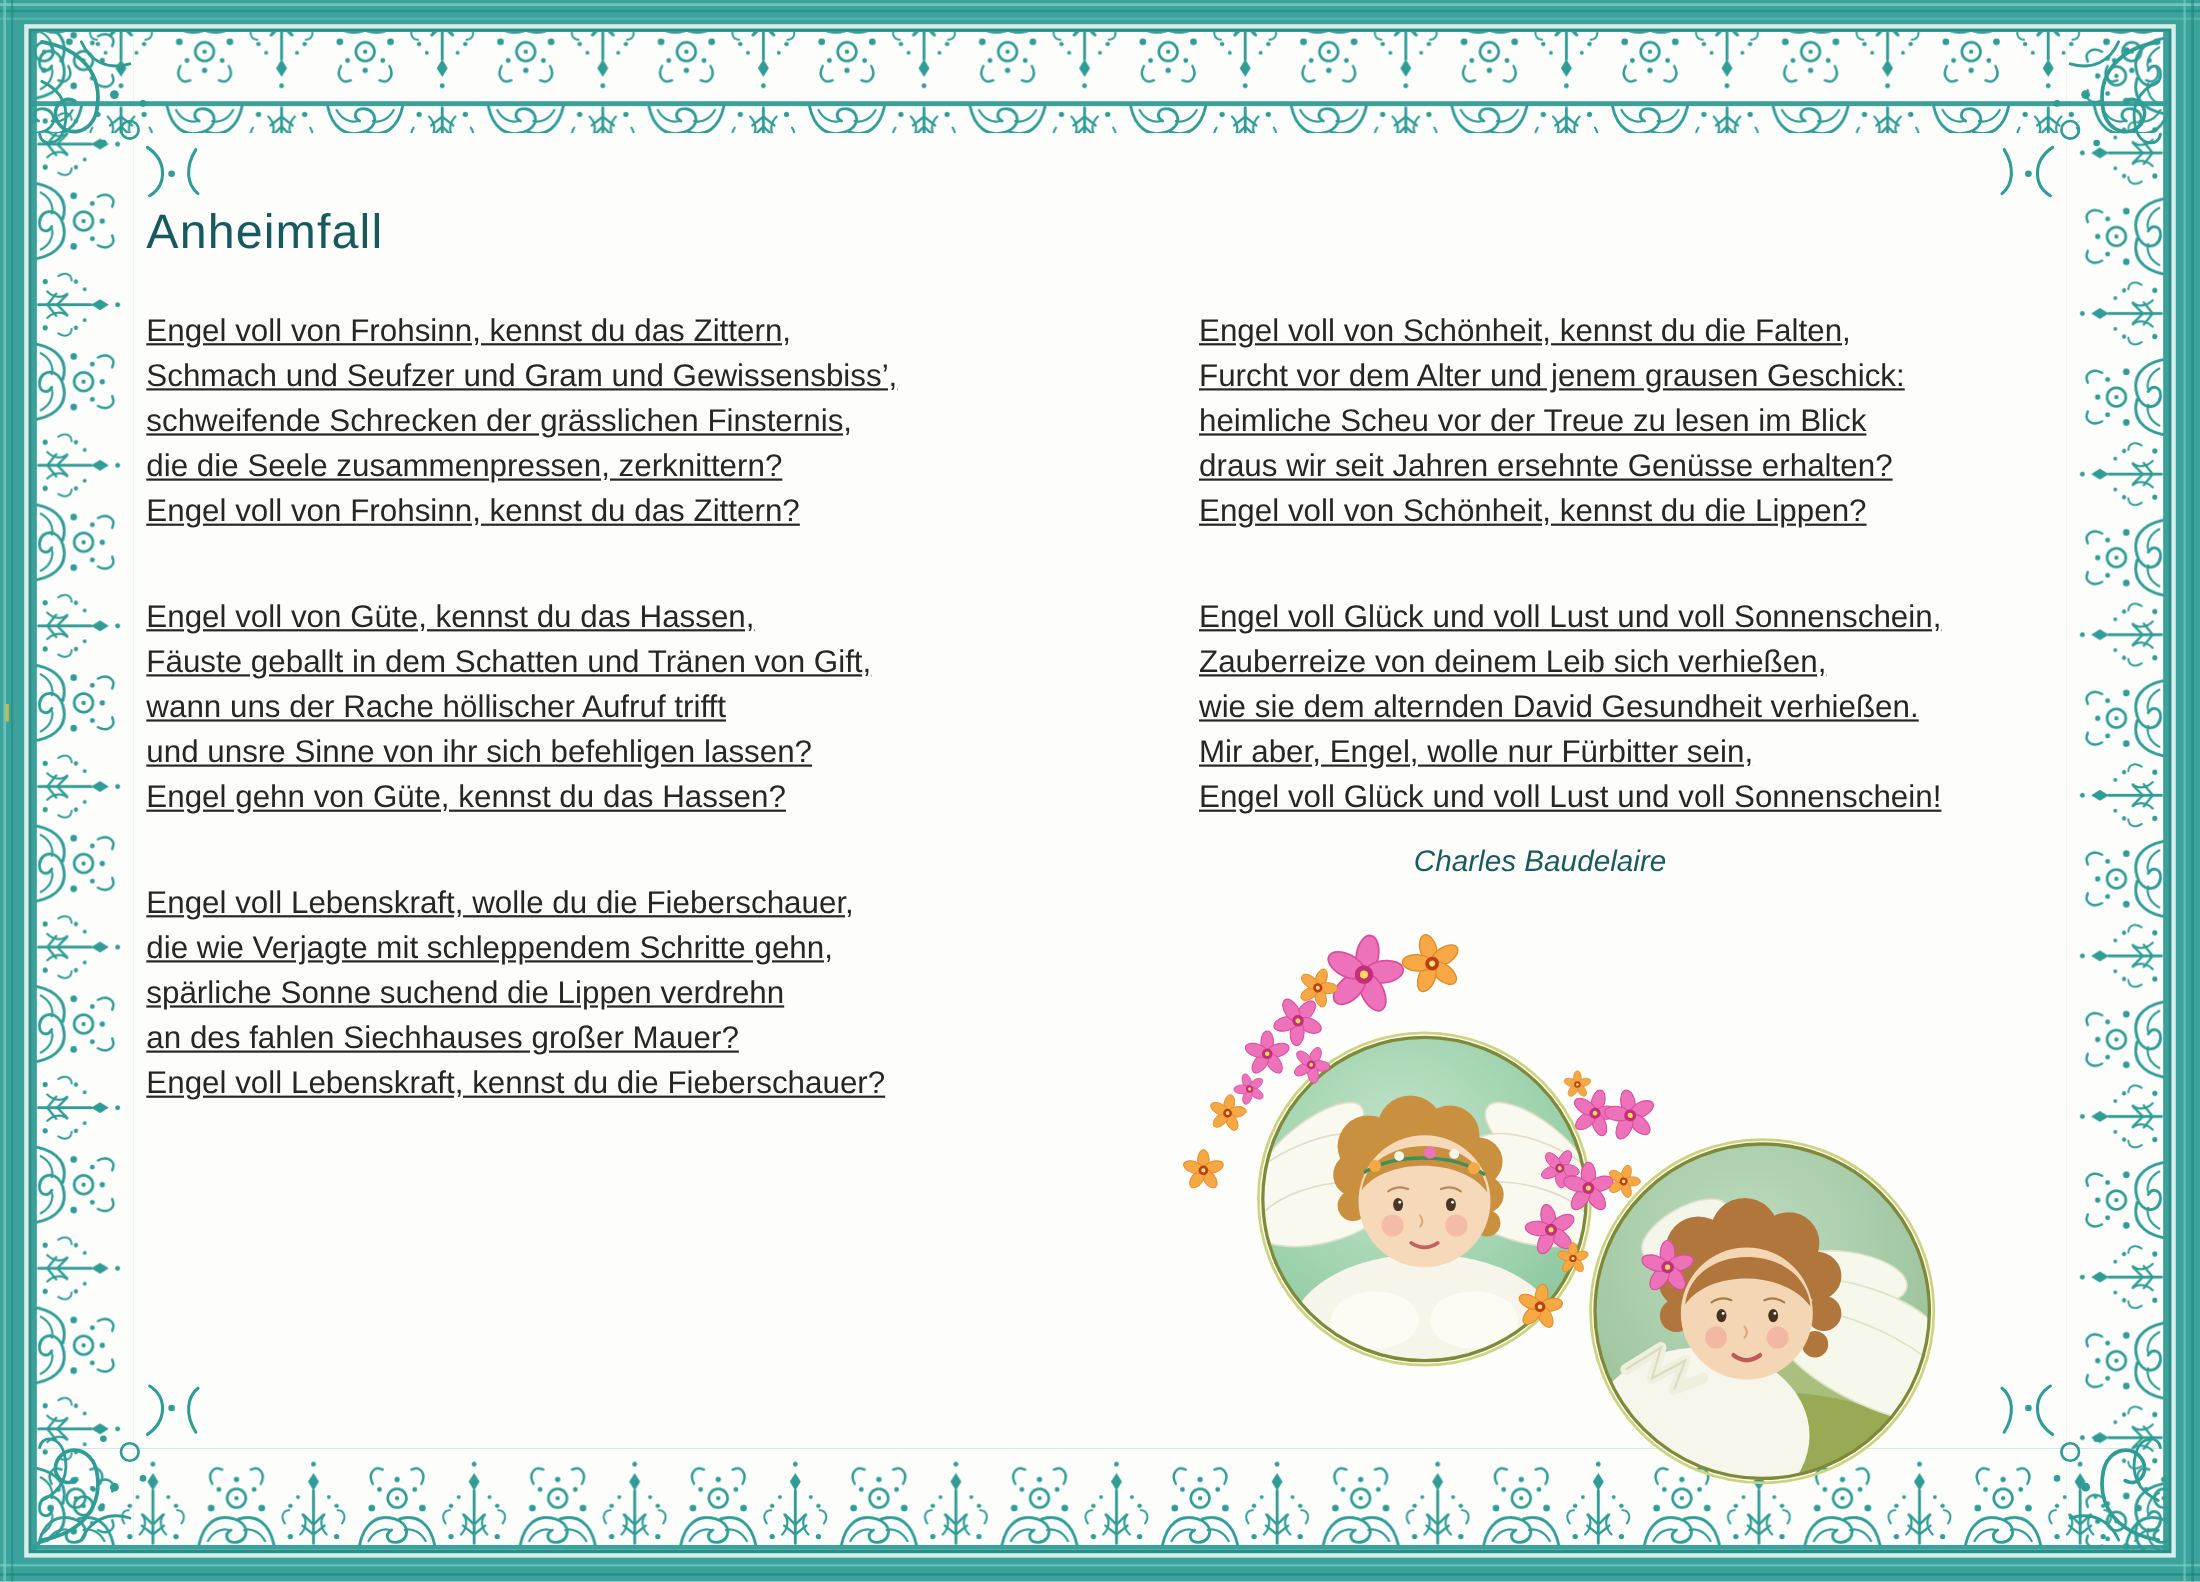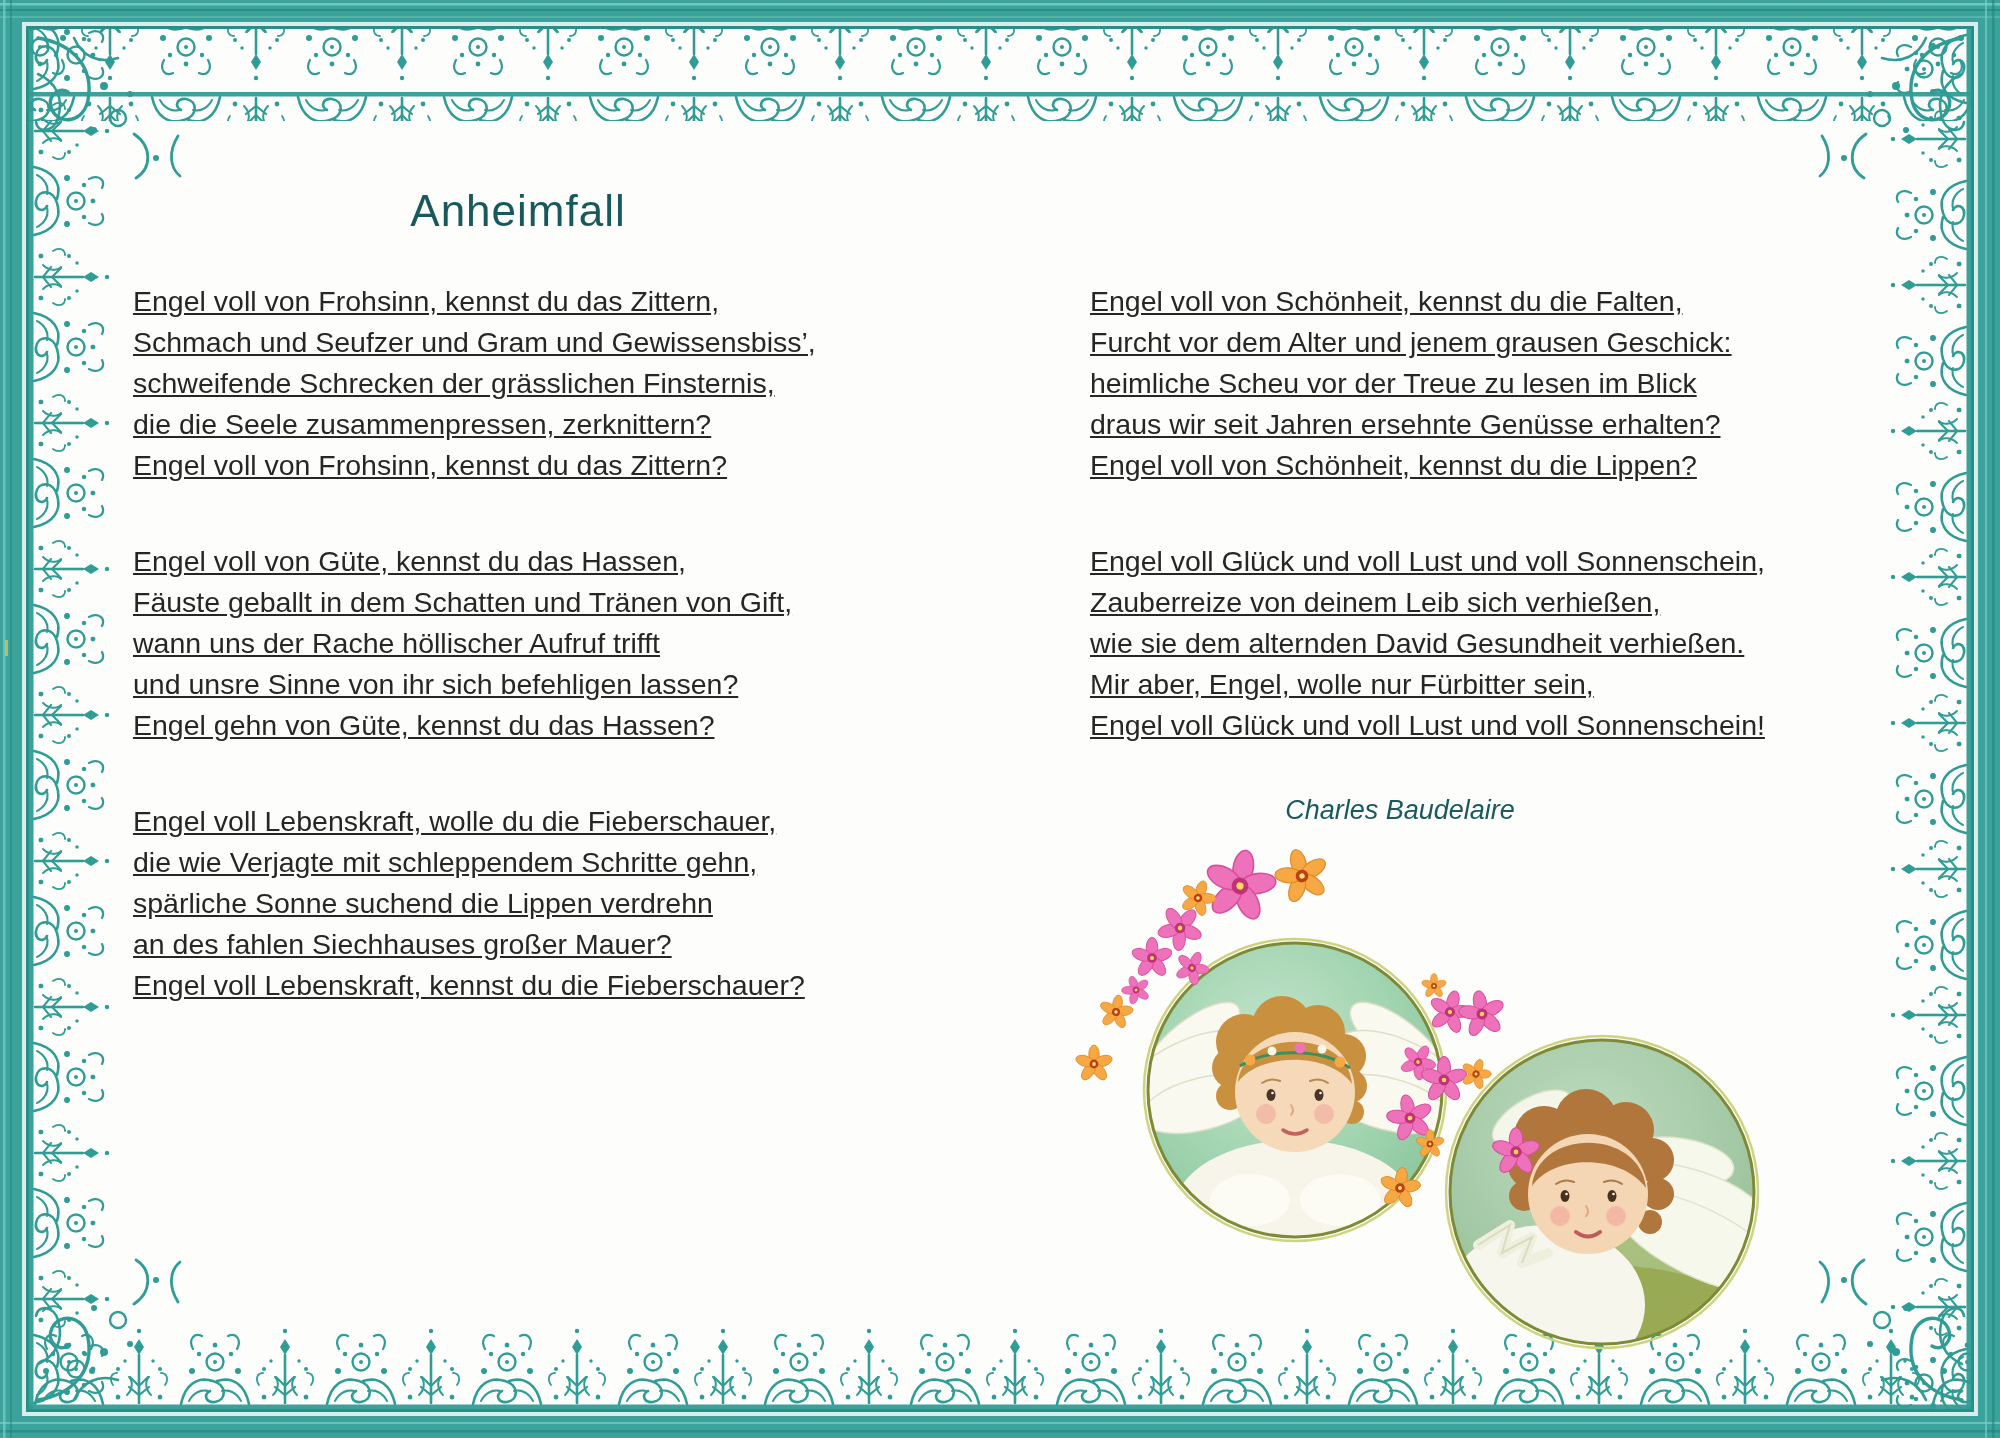--- a/index.html
+++ b/index.html
@@ -5,29 +5,29 @@
   html,body{margin:0;padding:0;}
   body{
     width:2000px;height:1438px;position:relative;overflow:hidden;
     background:#ffffff;
     font-family:"Liberation Sans", sans-serif;
   }
   .border-svg{position:absolute;top:0;left:0;z-index:0;}
   .content{position:absolute;top:0;left:0;width:2000px;height:1438px;z-index:1;}
   .page-title{
     position:absolute;left:133px;top:186px;width:770px;
-    text-align:center;font-size:44px;color:#17595c;letter-spacing:1px;
+    text-align:left;font-size:44px;color:#17595c;letter-spacing:1px;
   }
   .col{position:absolute;top:281px;width:790px;font-size:28.5px;line-height:41px;color:#262626;}
   .col-left{left:133px;}
   .col-right{left:1090px;}
   .stanza{margin:0 0 55px 0;}
   .line{margin:0;white-space:nowrap;text-decoration:underline;}
   .attribution{
-    position:absolute;left:1090px;top:795px;width:620px;
+    position:absolute;left:1090px;top:768px;width:620px;
     text-align:center;font-style:italic;font-size:27px;color:#1a5a5e;
   }
 </style>
 </head>
 <body>
 
 <svg class="border-svg" width="2000" height="1438" viewBox="0 0 2000 1438">
   <defs>
     <pattern id="lace" width="146" height="92" patternUnits="userSpaceOnUse">
       <g fill="none" stroke="#2F9C95" stroke-width="2.6" stroke-linecap="round">

